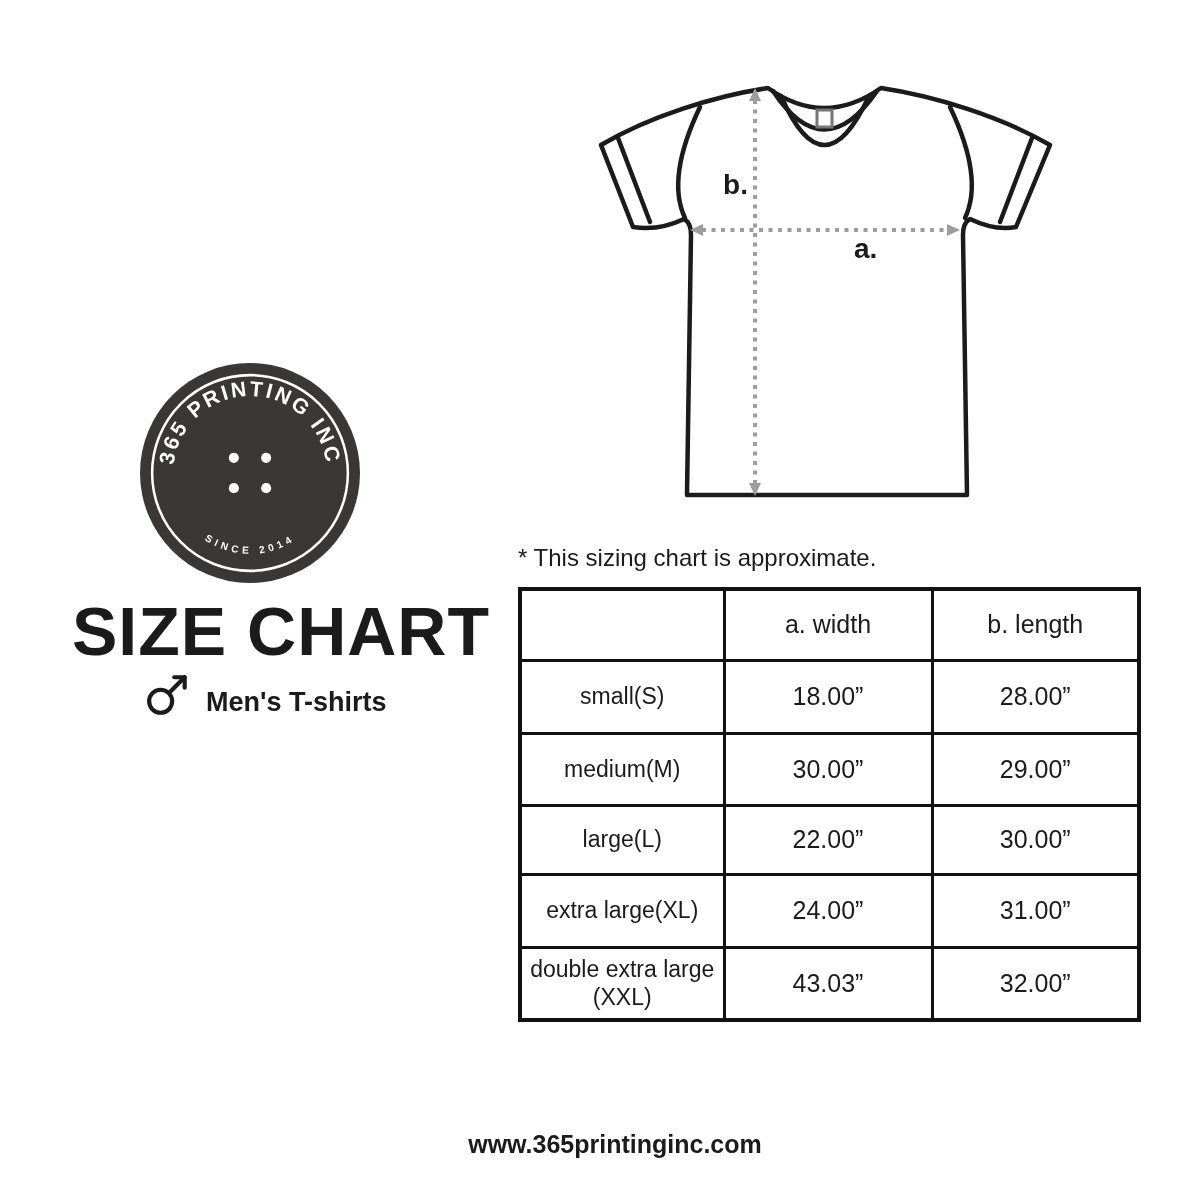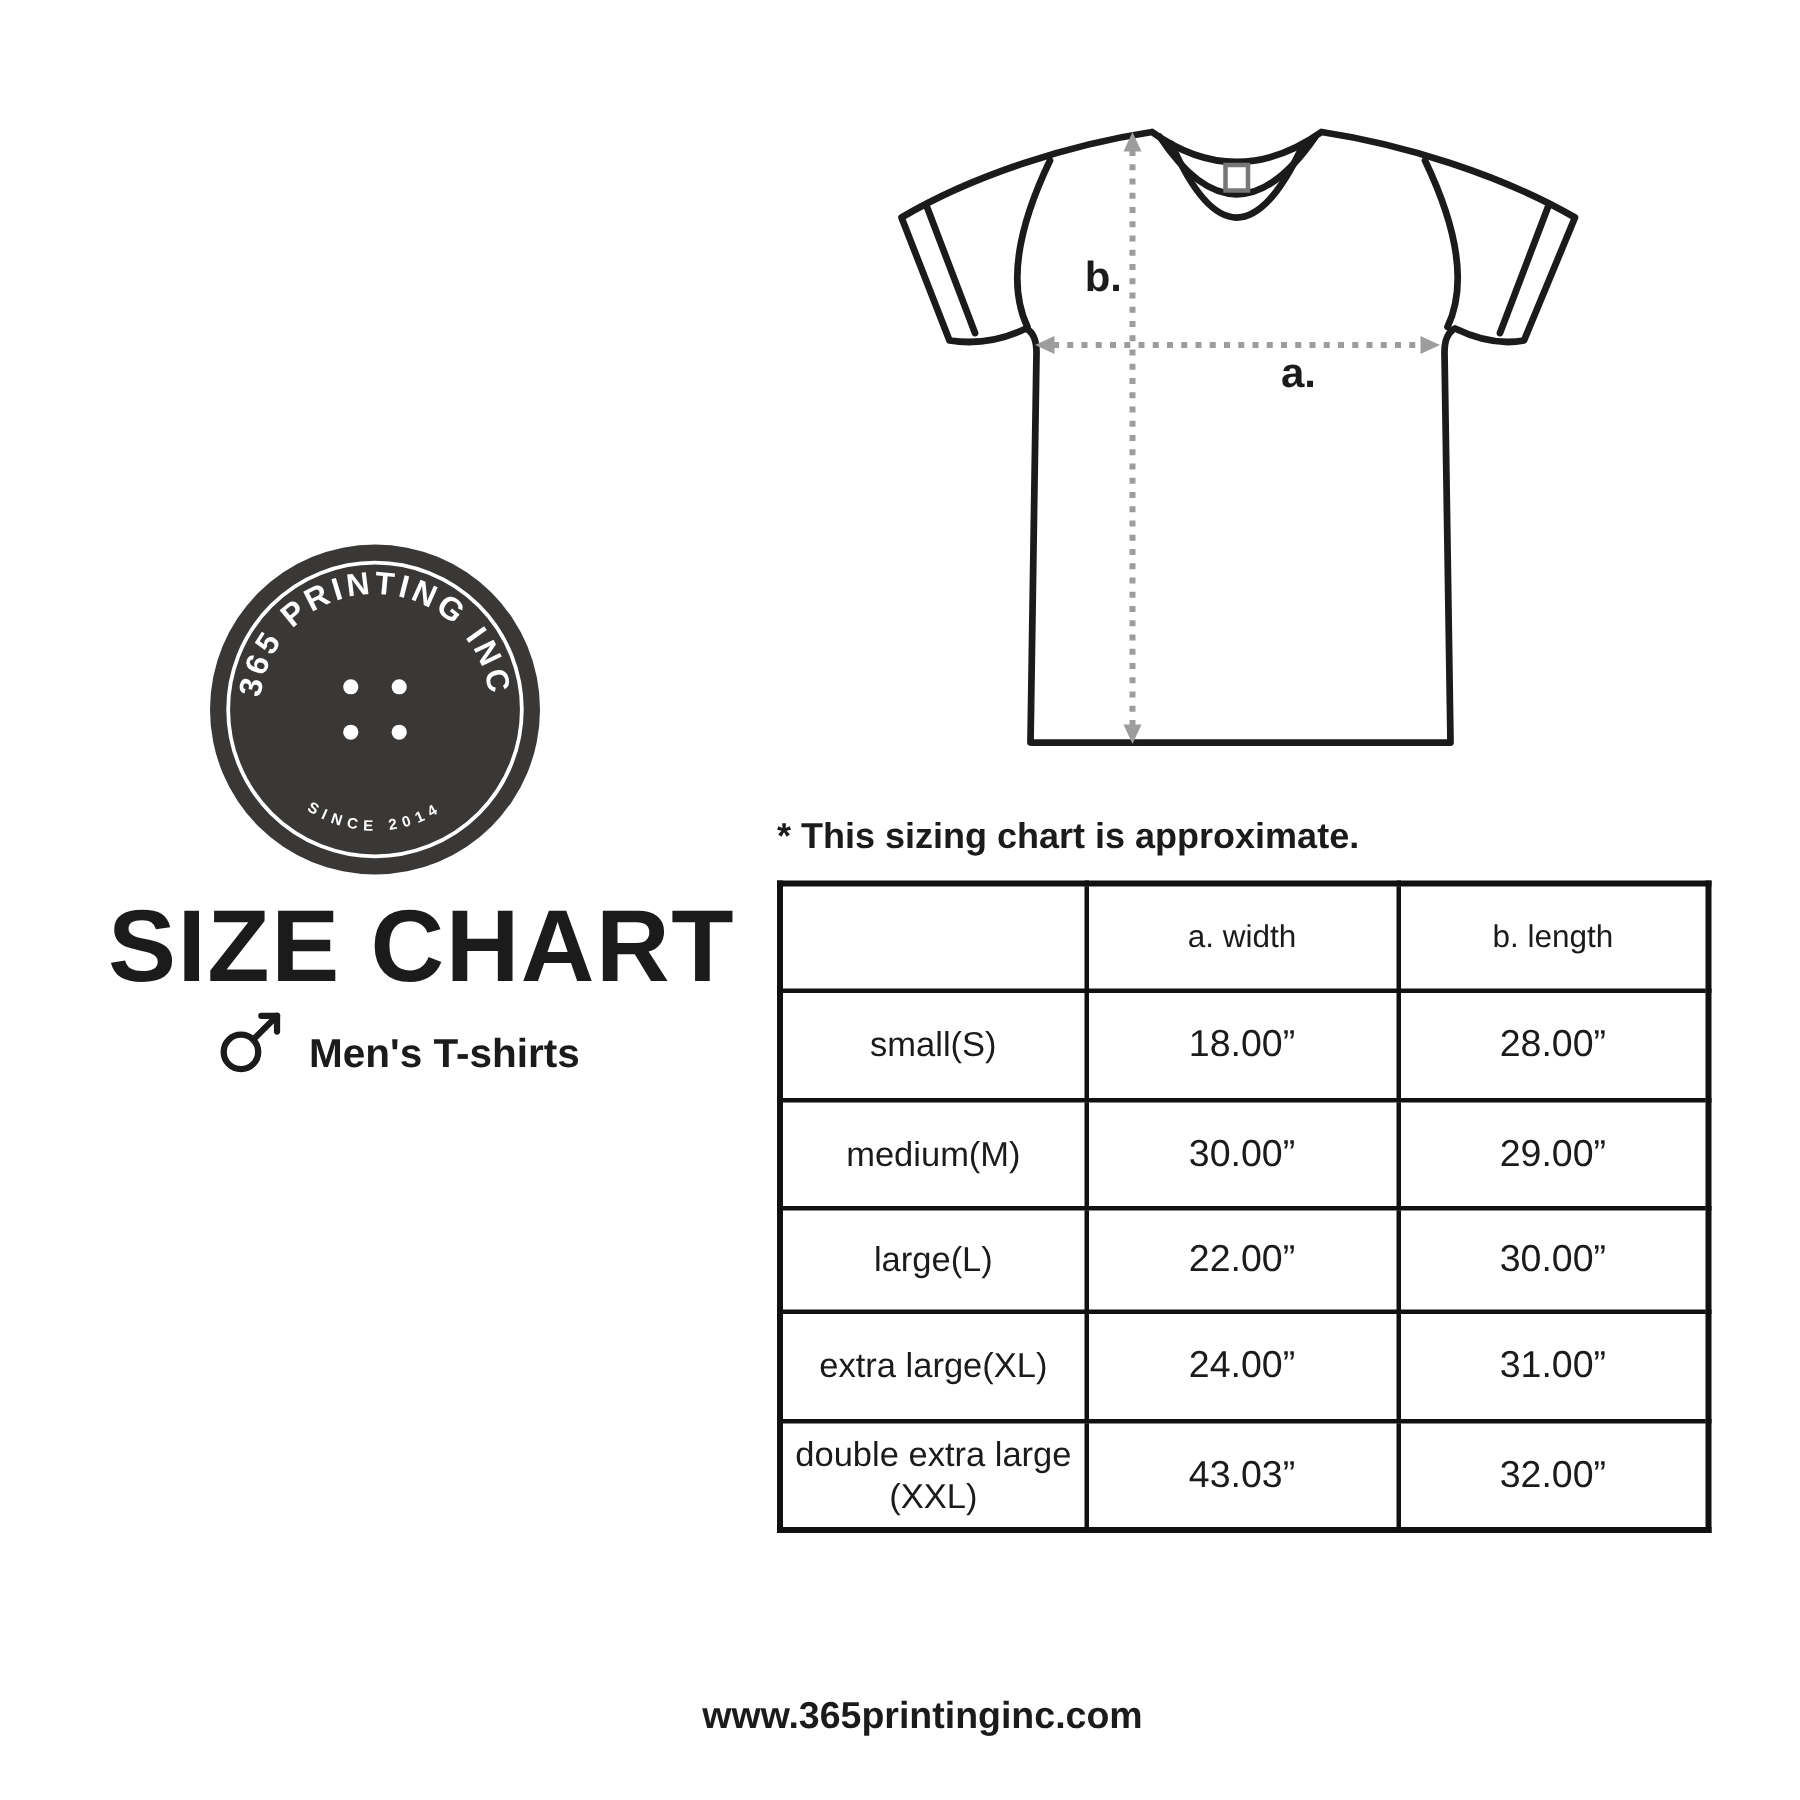--- a/index.html
+++ b/index.html
@@ -19,34 +19,34 @@
   .logo-svg{position:absolute;left:139px;top:362px;width:222px;height:222px;}
   .logo-arc-text{font-family:"Liberation Sans",sans-serif;font-size:21px;font-weight:600;letter-spacing:2.5px;fill:#fff;}
   .logo-since-text{font-family:"Liberation Sans",sans-serif;font-size:10px;font-weight:600;letter-spacing:4px;fill:#fff;}
   
   .title{position:absolute;left:72px;top:592px;font-size:68px;font-weight:700;letter-spacing:1px;white-space:nowrap;}
   .subtitle{position:absolute;left:146px;top:672px;display:flex;align-items:flex-end;gap:14px;}
   .subtitle-text{font-size:27px;font-weight:600;white-space:nowrap;}
   .male-svg{width:46px;height:46px;display:block;}
   .male-stroke{fill:none;stroke:#1b1b1b;stroke-width:4;stroke-linecap:round;stroke-linejoin:round;}
   
-  .note{position:absolute;left:518px;top:544px;font-size:24px;font-weight:700;white-space:nowrap;}
+  .note{position:absolute;left:518px;top:544px;font-size:24px;font-weight:400;white-space:nowrap;}
   
   .size-table{
     position:absolute;left:518px;top:587px;width:619px;
     border-collapse:collapse;table-layout:fixed;
     font-family:"Liberation Sans",sans-serif;color:#1b1b1b;
   }
   .size-table th,.size-table td{
     border:3px solid #111;text-align:center;vertical-align:middle;
     font-weight:500;padding:0;
   }
   .size-table{border:4px solid #111;}
   .size-table thead tr{height:71px;}
-  .size-table th{font-size:21px;margin-left:16px;}
+  .size-table th{font-size:25px;margin-left:16px;}
   .size-table td{font-size:25px;}
   .size-table td.size-cell{font-size:23px;line-height:1.25;text-align:center;}
   
   .footer{position:absolute;left:15px;top:1130px;width:1200px;text-align:center;font-size:25px;font-weight:600;}
 </style>
 </head>
 <body>
 
 <div class="canvas">
 

